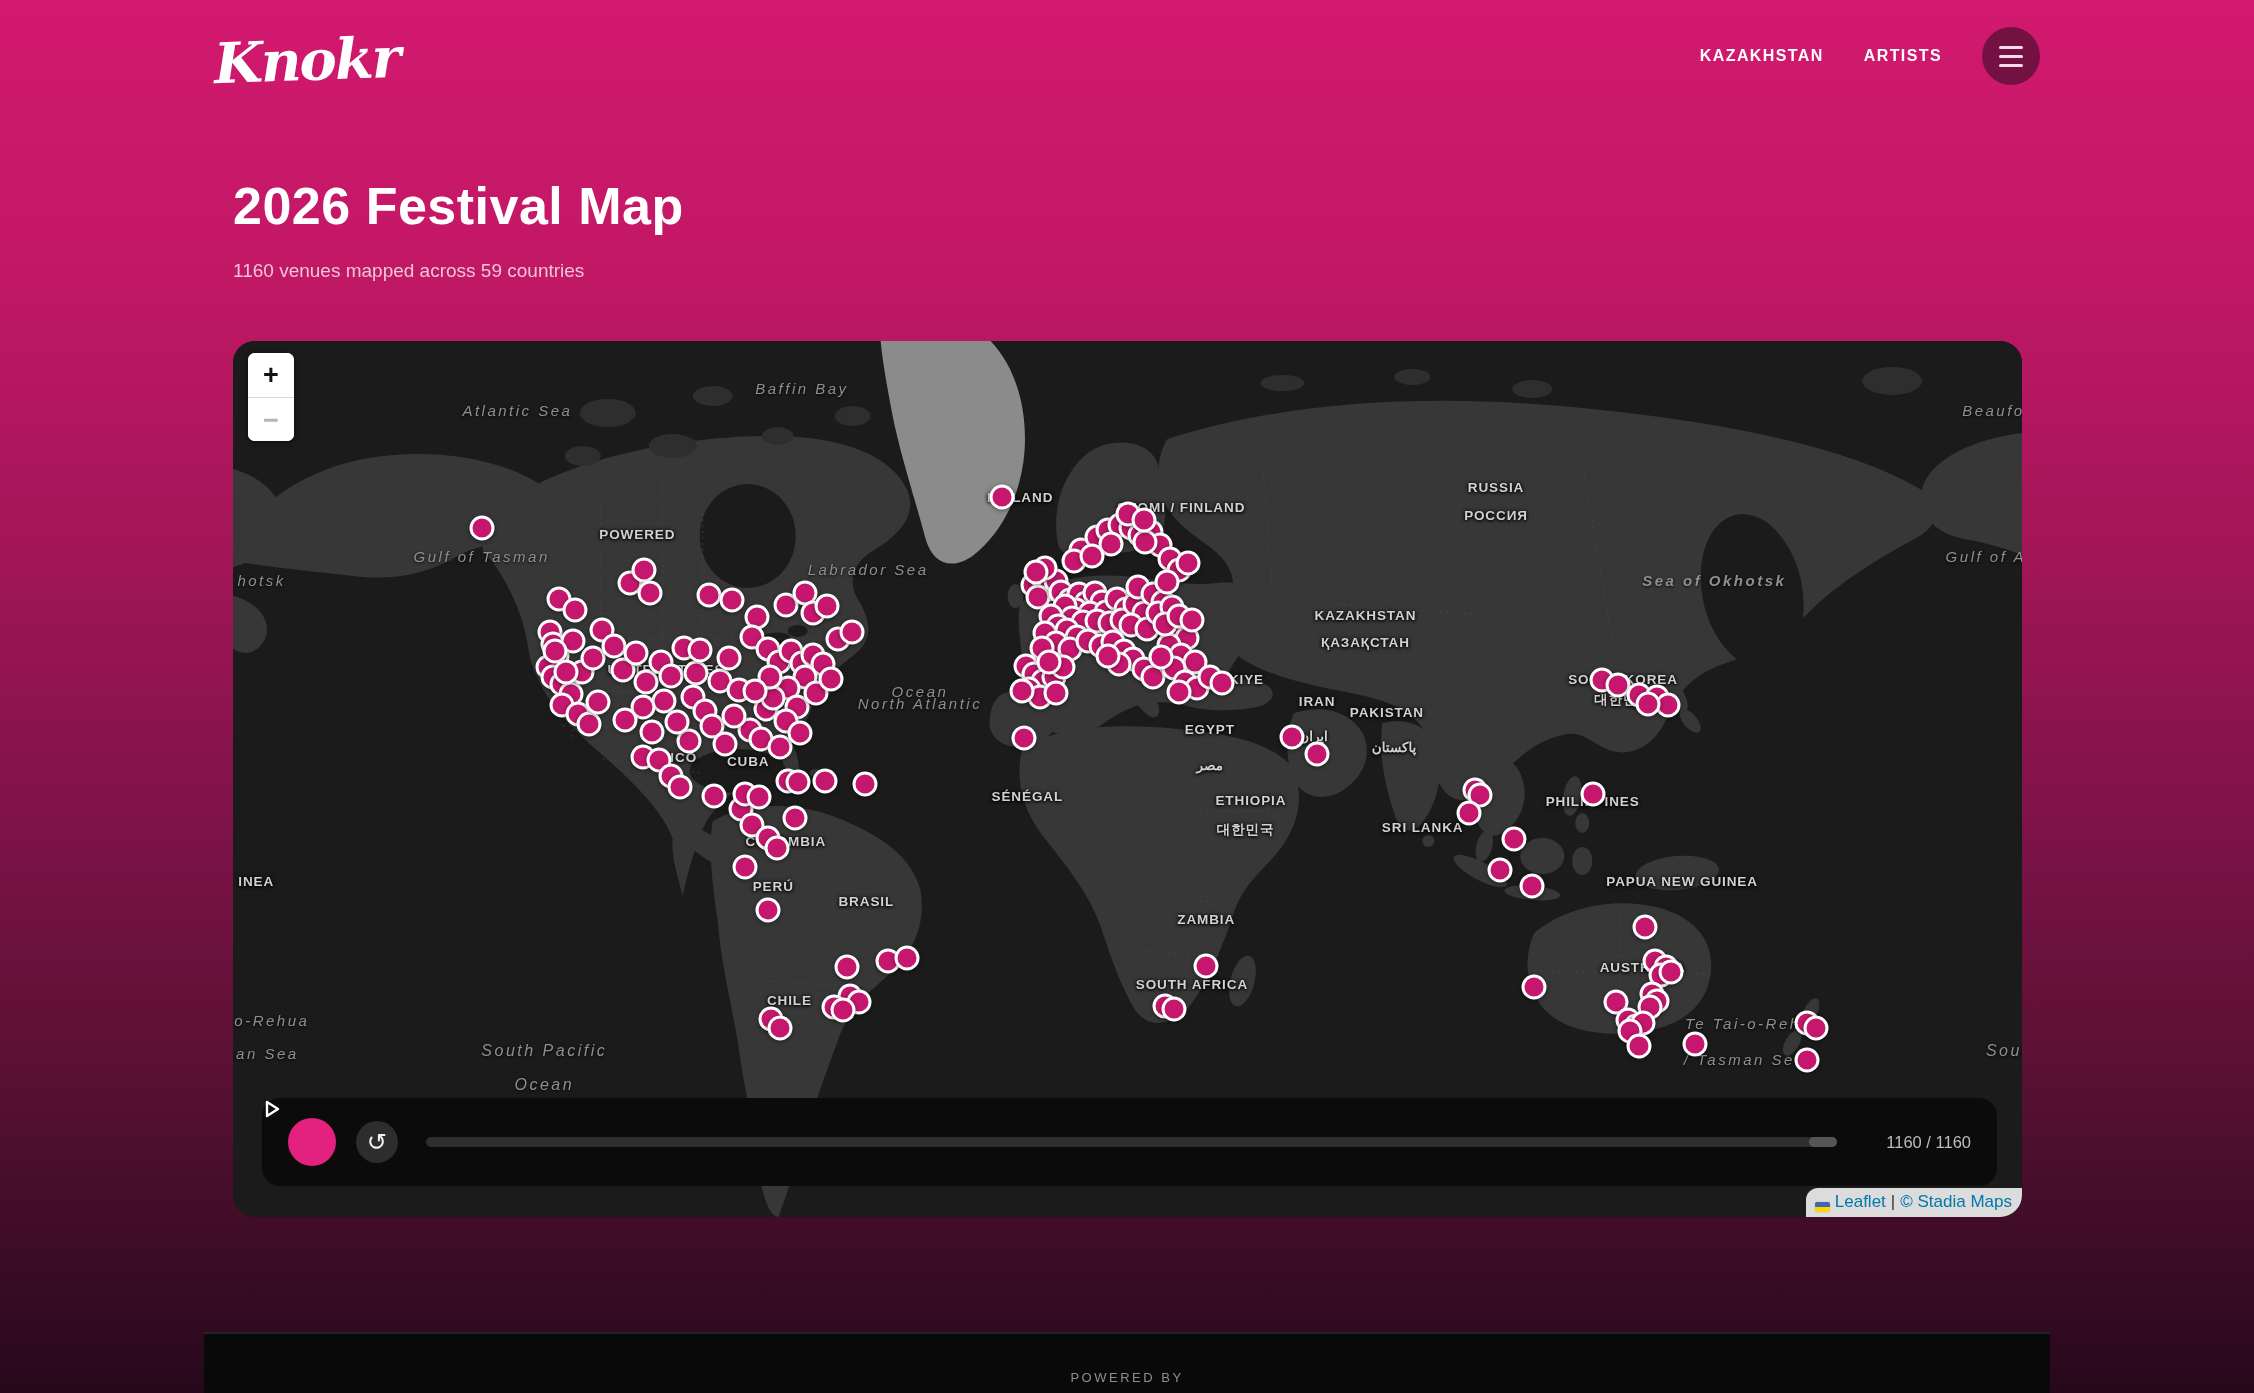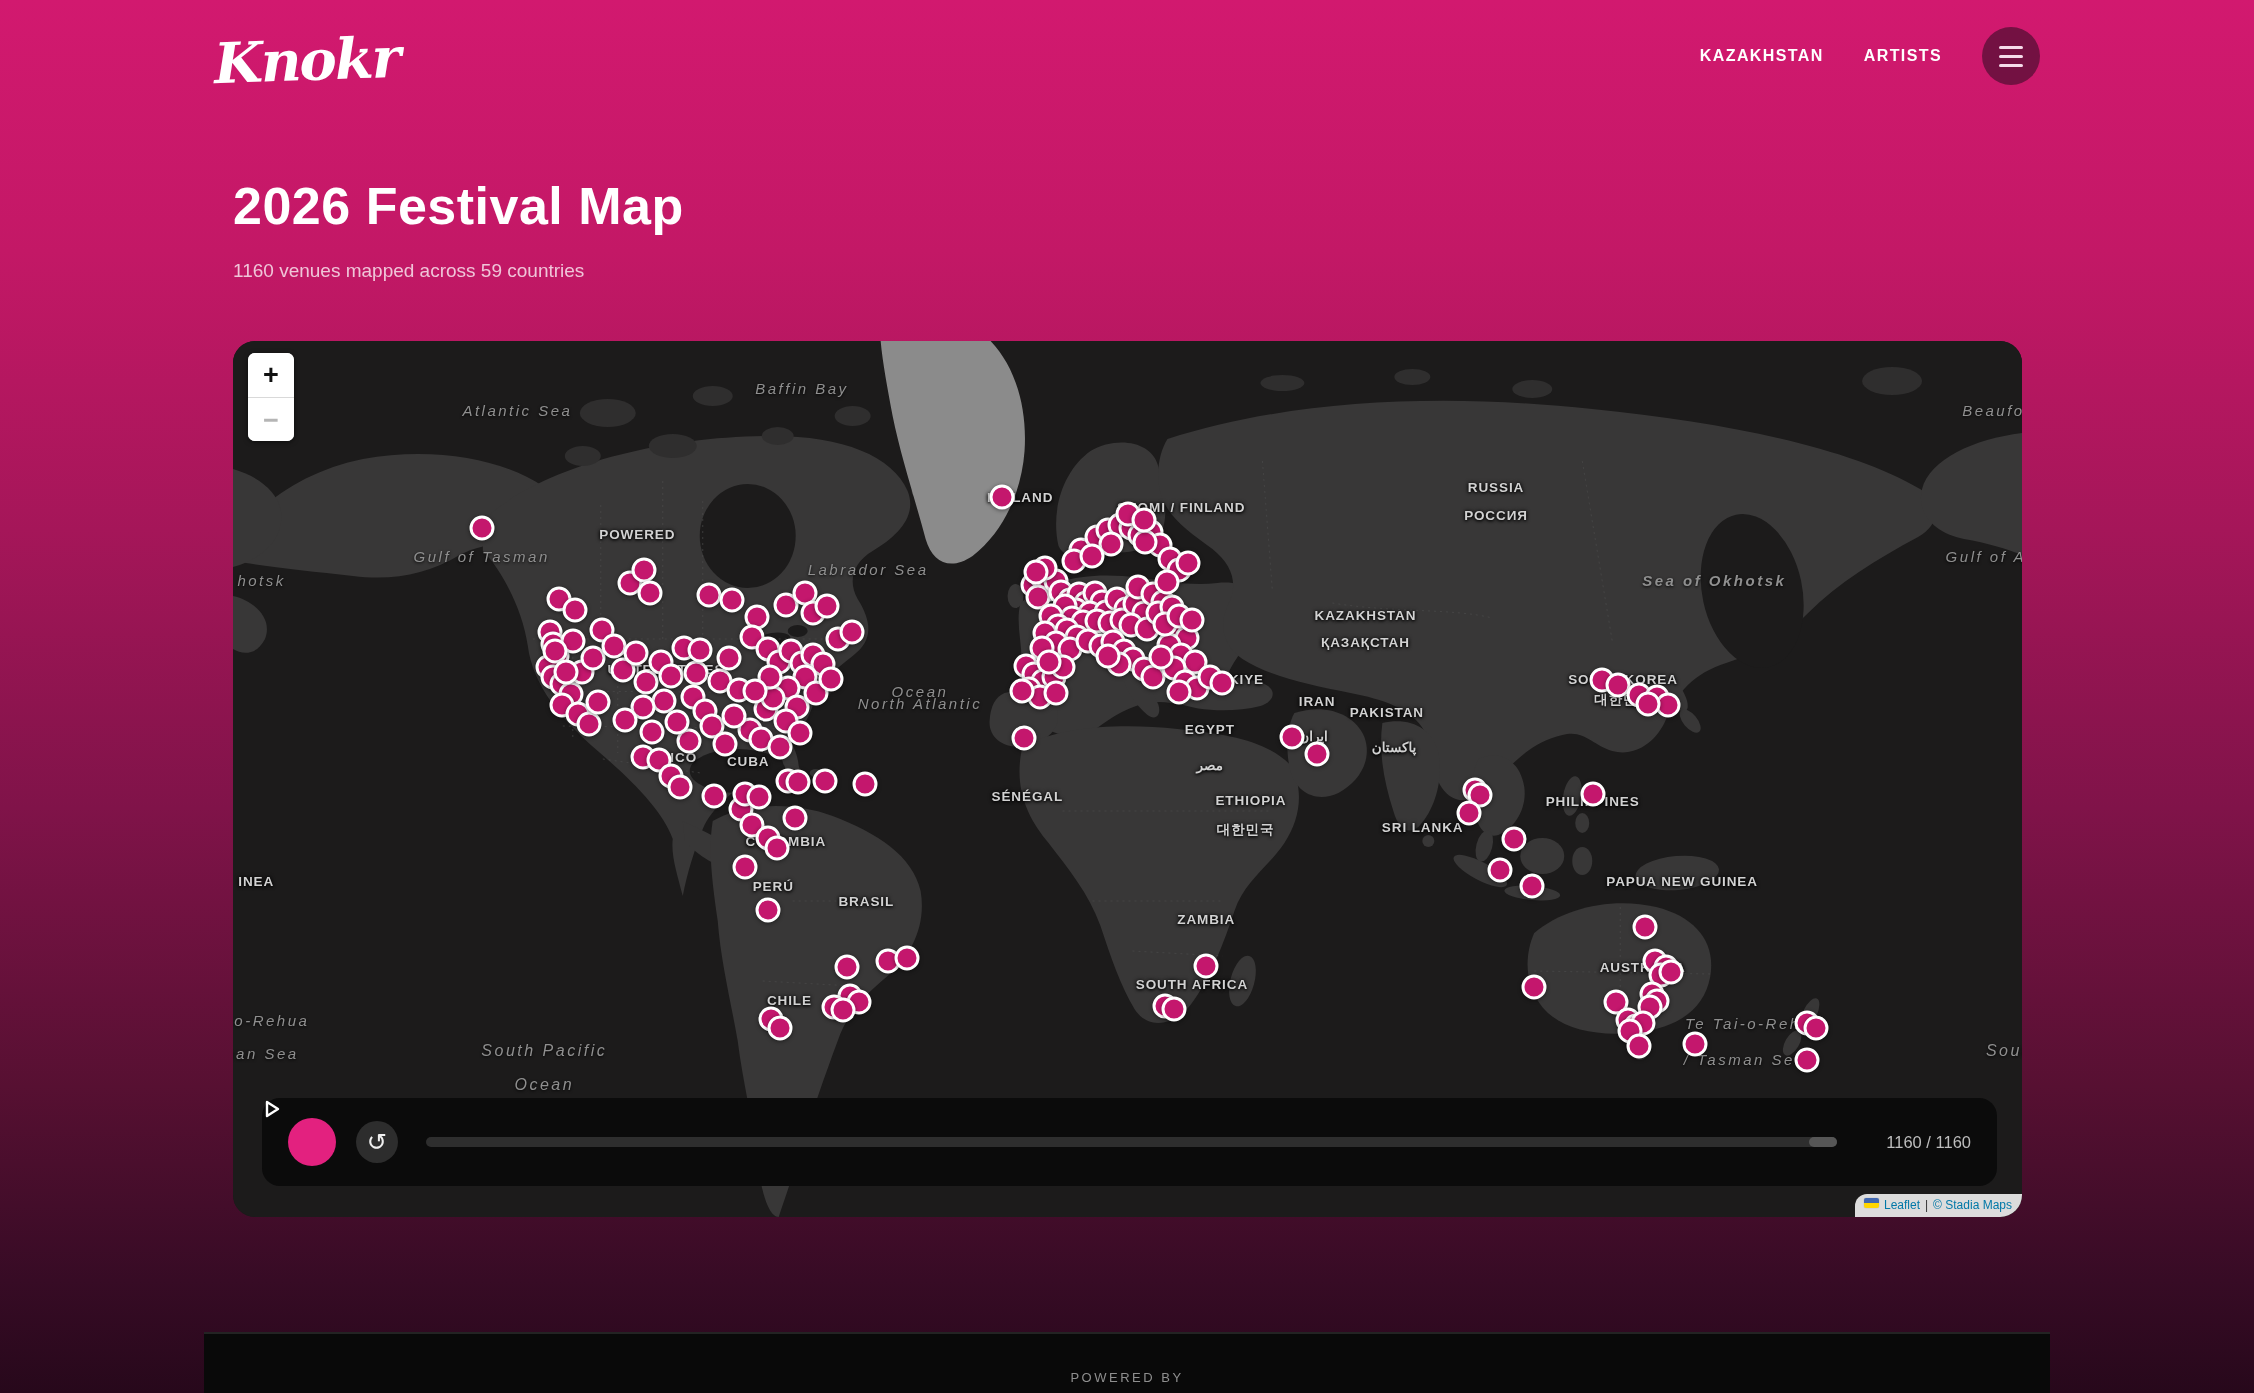--- a/index.html
+++ b/index.html
@@ -41,22 +41,22 @@
     display:flex;align-items:center;padding:0 26px;box-sizing:border-box;gap:20px;z-index:6;}
   .play-btn{width:48px;height:48px;border-radius:50%;background:#e3217f;border:none;cursor:pointer;
     display:flex;align-items:center;justify-content:center;flex:0 0 auto;}
   .reset-btn{width:42px;height:42px;border-radius:50%;background:#2d2d2d;border:none;cursor:pointer;color:#efefef;
     font-size:24px;line-height:42px;font-family:"DejaVu Sans",sans-serif;flex:0 0 auto;padding:0;}
   .track{flex:1;height:10px;background:#2e2e2e;border-radius:6px;position:relative;margin-left:8px;cursor:pointer;}
   .thumb{position:absolute;top:0;width:28px;height:10px;border-radius:6px;background:#565656;}
   .counter{min-width:100px;text-align:right;color:#bdbdbd;font-size:16.5px;margin-left:14px;}
   
   .attribution{position:absolute;right:0;bottom:0;z-index:7;background:rgba(235,235,235,.93);
-    padding:4px 10px 5px 9px;border-top-left-radius:12px;font-size:12px;color:#333;
-    display:flex;align-items:flex-start;gap:5px;}
+    padding:4px 10px 5px 9px;border-top-left-radius:12px;font-size:17px;color:#333;
+    display:flex;align-items:flex-end;gap:5px;}
   .attribution a{color:#0078a8;text-decoration:none;}
   .flag{width:15px;height:10px;border-radius:2px;display:inline-block;
     background:linear-gradient(180deg,#4167b0 50%,#ffd500 50%);box-shadow:0 0 1px #888;}
   
   .footer{position:absolute;left:204px;right:204px;top:1332px;height:61px;background:#090909;border-top:2px solid #232323;}
   .powered{position:absolute;left:0;right:0;top:36px;text-align:center;color:#8e8e8e;font-size:13px;letter-spacing:2.5px;}
 </style>
 </head>
 <body>
 

